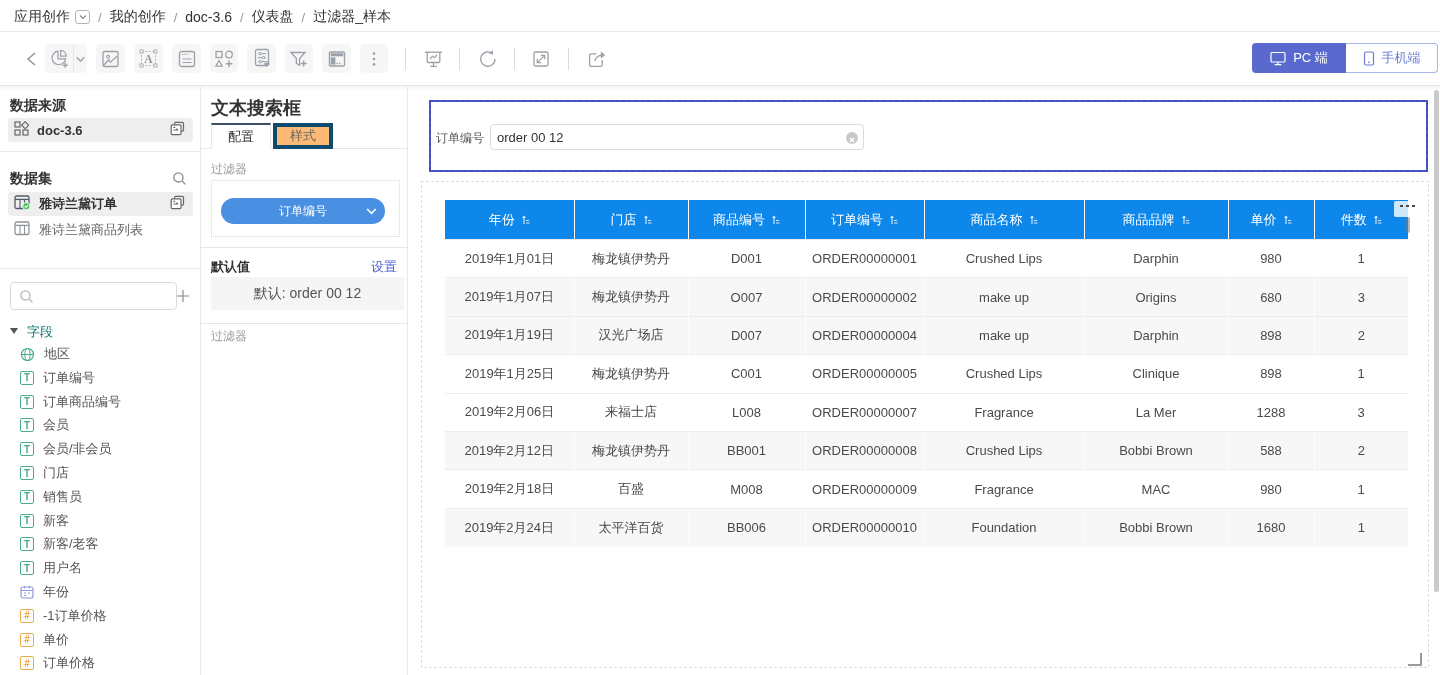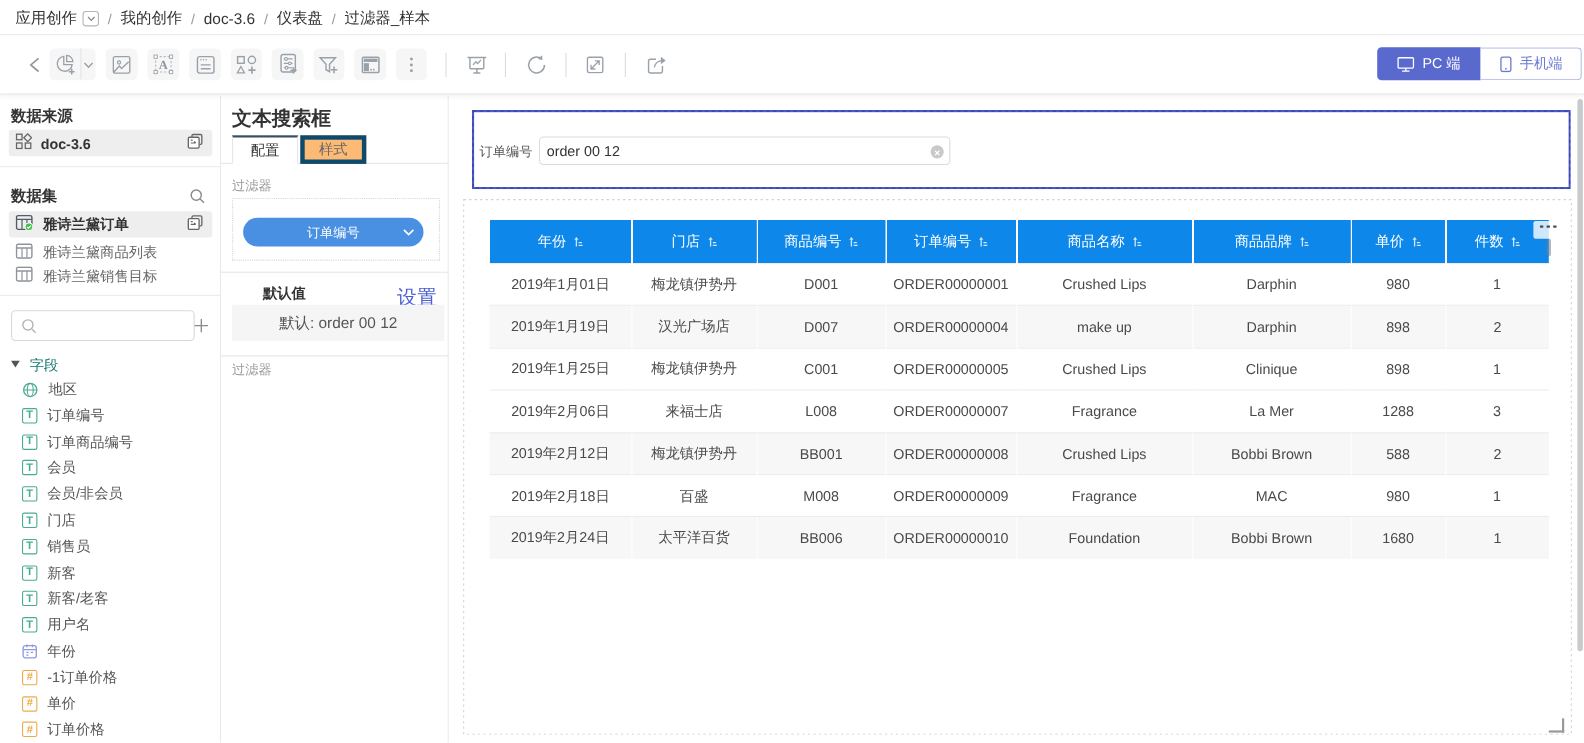--- a/index.html
+++ b/index.html
@@ -232,28 +232,20 @@
           <path d="M6 4.6v8.3M10.5 4.6v8.3" stroke="#515c6b" stroke-width="1.1"></path>
           <circle cx="12.3" cy="11.2" r="3.6" fill="#44c04f" stroke="#fff" stroke-width="0.9"></circle>
           <path d="M10.7 11.2l1.2 1.2 2.2-2.2" stroke="#fff" stroke-width="1.1" fill="none"></path>
         </svg></span>
     <span style="font-weight:bold;color:#333;margin-left:9px;">雅诗兰黛订单</span>
     <span style="margin-left:auto;margin-right:8px;" class="swapicon"><svg width="15" height="15" viewBox="0 0 15 15">
           <path d="M4.5 3.5V2.5a1.2 1.2 0 0 1 1.2-1.2h6.6a1.2 1.2 0 0 1 1.2 1.2v6.6a1.2 1.2 0 0 1-1.2 1.2h-1" stroke="#666" fill="none" stroke-width="1.2"></path>
           <rect x="1.2" y="3.8" width="9.8" height="9.8" rx="1.2" fill="#fff" stroke="#666" stroke-width="1.2"></rect>
           <path d="M3.4 9h4.6M8 9L6.5 7.6M3.4 6.4h1.8" stroke="#666" stroke-width="1.1" fill="none"></path>
         </svg></span>
-  </div>
-  <div class="sb-row" style="top:152px;">
-    <span style="margin-left:6px" class="tblicon"><svg width="16" height="15" viewBox="0 0 16 15">
-          <rect x="1" y="1" width="14" height="12.5" rx="1.6" stroke="#8f949b" fill="none" stroke-width="1.3"></rect>
-          <path d="M1.2 4.4h13.6" stroke="#8f949b" stroke-width="1.3"></path>
-          <path d="M6 4.6v8.3M10.5 4.6v8.3" stroke="#8f949b" stroke-width="1.1"></path>
-        </svg></span>
-    <span style="margin-left:9px;color:#666;">雅诗兰黛销售目标</span>
   </div>
   <div class="hr" style="top:181px;"></div>
   <div style="position:absolute;left:10px;top:195px;width:167px;height:28px;border:1px solid #d9d9d9;border-radius:4px;">
     <svg style="position:absolute;left:8px;top:6px;" width="15" height="15" viewBox="0 0 15 15">
         <circle cx="6.4" cy="6.4" r="4.6" stroke="#b5b5b5" fill="none" stroke-width="1.3"></circle>
         <path d="M10 10l3.4 3.4" stroke="#b5b5b5" stroke-width="1.3"></path>
       </svg>
   </div>
   <svg style="position:absolute;right:9px;top:201px;" width="16" height="16" viewBox="0 0 16 16">
       <path d="M8 2v12M2 8h12" stroke="#8a8a8a" stroke-width="1.2"></path>
@@ -293,22 +285,22 @@
   <div style="position:absolute;left:72px;top:36px;width:60px;height:26px;background:#fdba74;border:4px solid #0c4a6e;color:#666;display:flex;align-items:center;justify-content:center;font-size:13px;">样式</div>
 
   <div style="position:absolute;left:10px;top:74px;color:#999;">过滤器</div>
   <div style="position:absolute;left:10px;top:93px;width:189px;height:57px;border:1px dotted #d6d6d6;"></div>
   <div style="position:absolute;left:20px;top:111px;width:164px;height:26px;border-radius:13px;background:#4a90e2;color:#fff;display:flex;align-items:center;justify-content:center;font-size:12px;">订单编号
     <svg style="position:absolute;right:8px;top:8.5px;" width="11" height="9" viewBox="0 0 11 9">
         <path d="M1.2 2l4.3 4.3L9.8 2" stroke="#fff" stroke-width="1.6" fill="none"></path>
       </svg>
   </div>
   <div style="position:absolute;left:0;top:160px;width:207px;height:1px;background:#e6e6e6;"></div>
-  <div style="position:absolute;left:10px;top:171px;color:#333;font-size:13px;font-weight:bold;margin-left:28px;">默认值</div>
-  <div style="position:absolute;right:10px;top:171px;color:#4d5ed2;font-size:18px;">设置</div>
+  <div style="position:absolute;left:10px;top:171px;color:#333;font-size:13px;font-weight:bold;">默认值</div>
+  <div style="position:absolute;right:10px;top:171px;color:#4d5ed2;font-size:13px;">设置</div>
   <div style="position:absolute;left:10px;top:190px;width:193px;height:33px;background:#f5f5f5;color:#555;font-size:14px;display:flex;align-items:center;justify-content:center;">默认: order 00 12</div>
   <div style="position:absolute;left:0;top:236px;width:207px;height:1px;background:#e6e6e6;"></div>
   <div style="position:absolute;left:10px;top:241px;color:#999;">过滤器</div>
 </div>
 
 <div id="canvas">
 
   <div style="position:absolute;left:21px;top:13px;width:999px;height:72px;background:#fff;">
     <svg style="position:absolute;left:0;top:0;" width="999" height="72">
         <rect x="1" y="1" width="997" height="70" fill="none" stroke="#4b58cc" stroke-width="2"></rect>
@@ -387,20 +379,30 @@
           <td>2019年1月01日</td>
           <td>梅龙镇伊势丹</td>
           <td>D001</td>
           <td>ORDER00000001</td>
           <td>Crushed Lips</td>
           <td>Darphin</td>
           <td>980</td>
           <td>1</td>
         </tr>
         <tr class="alt">
+          <td>2019年1月07日</td>
+          <td>梅龙镇伊势丹</td>
+          <td>O007</td>
+          <td>ORDER00000002</td>
+          <td>make up</td>
+          <td>Origins</td>
+          <td>680</td>
+          <td>3</td>
+        </tr>
+        <tr class="alt">
           <td>2019年1月19日</td>
           <td>汉光广场店</td>
           <td>D007</td>
           <td>ORDER00000004</td>
           <td>make up</td>
           <td>Darphin</td>
           <td>898</td>
           <td>2</td>
         </tr>
         <tr>

